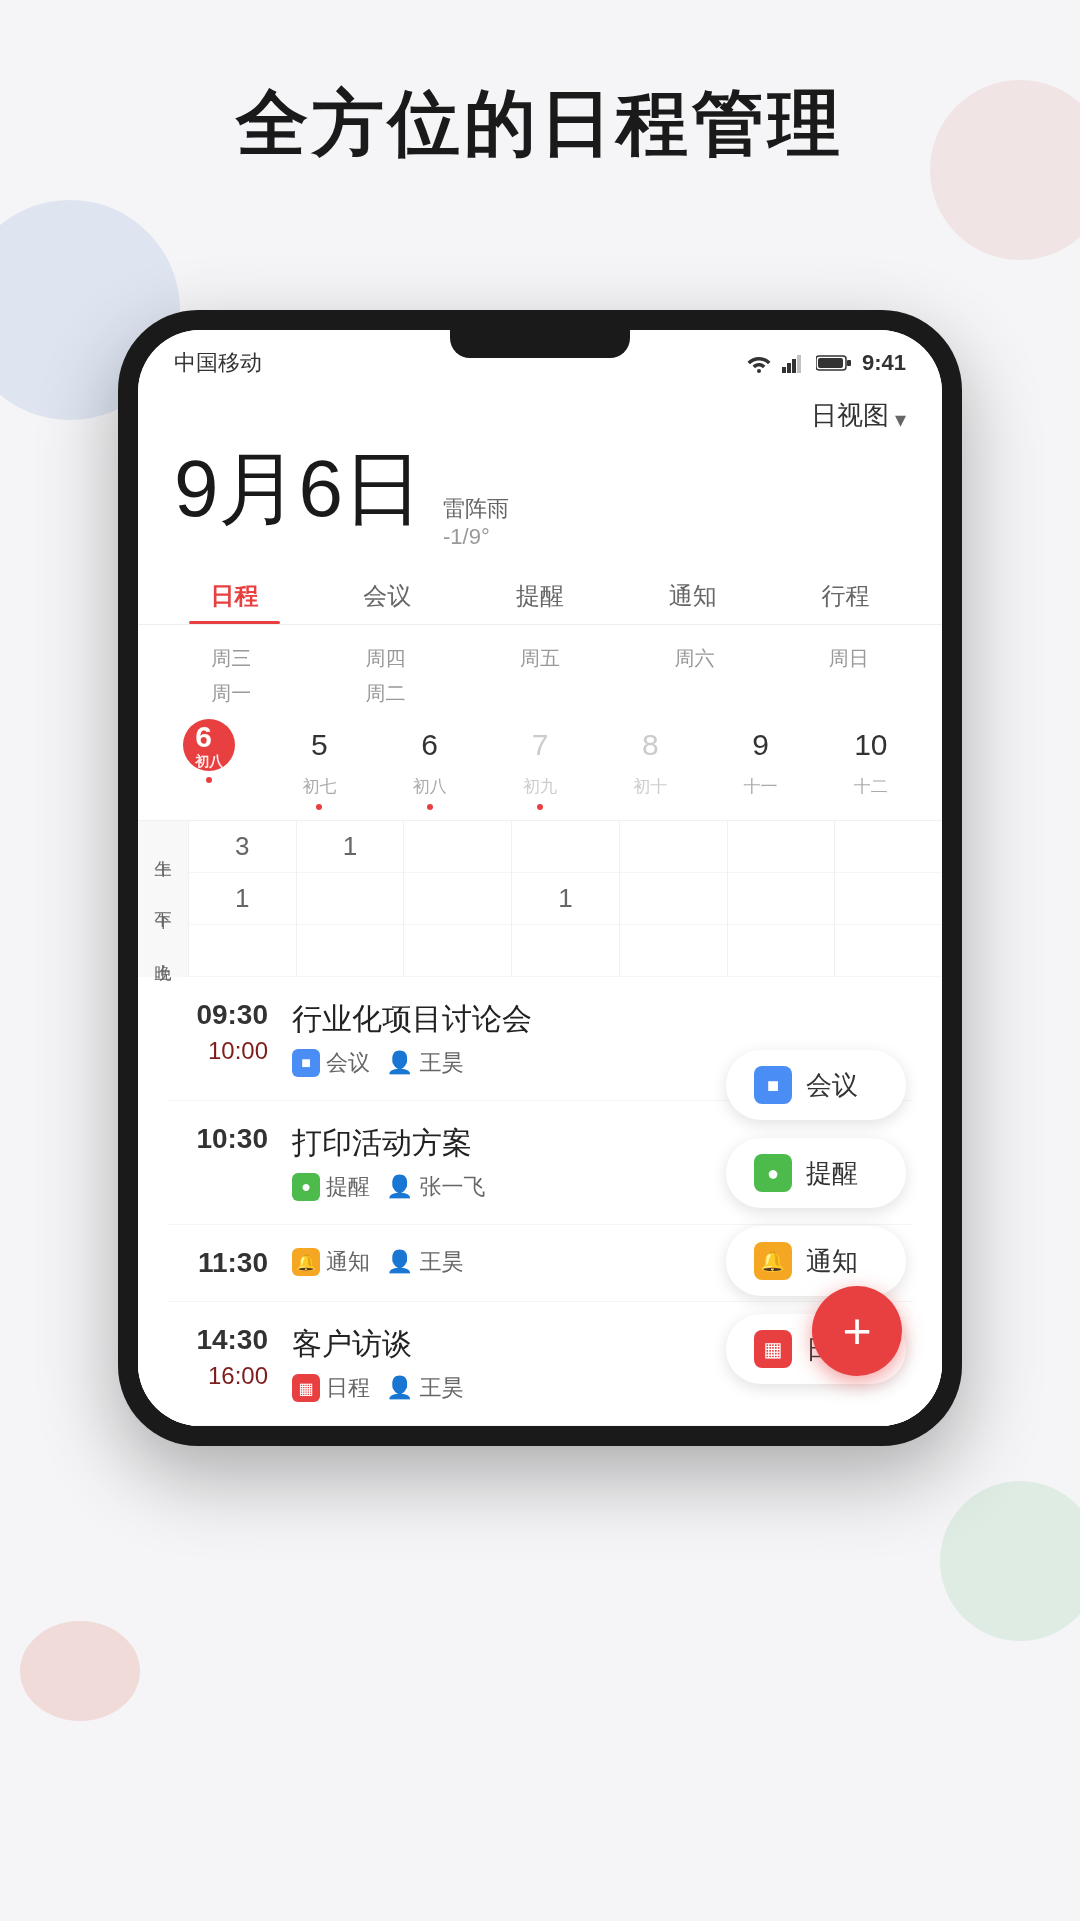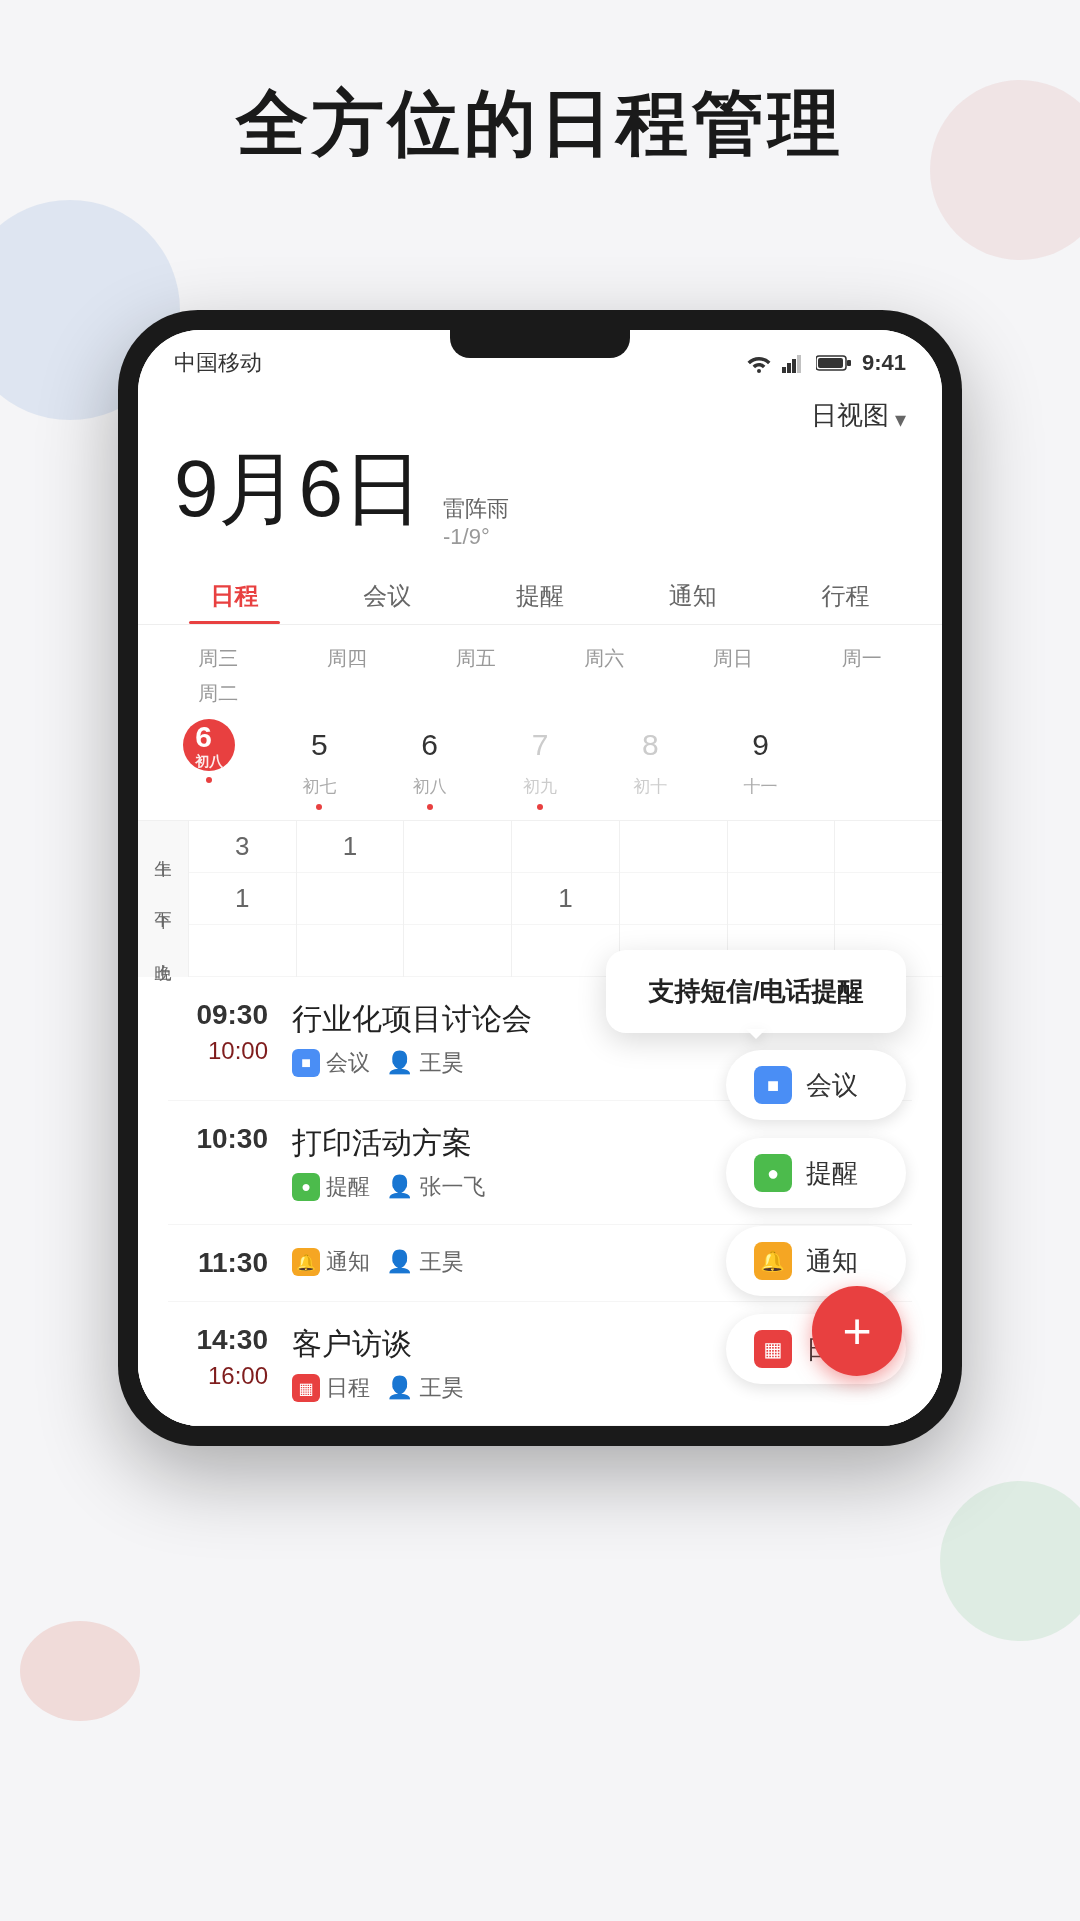--- a/index.html
+++ b/index.html
@@ -212,21 +212,21 @@
       background: #e84040;
       border-radius: 2px;
     }
 
     
     .week-calendar {
       padding: 16px 0 0;
     }
     .week-header {
       display: grid;
-      grid-template-columns: repeat(6, 1fr);
+      grid-template-columns: repeat(5, 1fr);
       padding: 0 16px;
     }
     .week-day-label {
       text-align: center;
       font-size: 20px;
       color: #999;
       padding: 4px 0;
     }
     .week-dates {
       display: grid;
@@ -586,20 +586,25 @@
               <div class="lunar-day" style="color:#ccc;">初十</div>
               <div class="dot-indicator empty"></div>
             </div>
 
             <div class="week-date-cell">
               <div class="date-num">9</div>
               <div class="lunar-day">十一</div>
               <div class="dot-indicator empty"></div>
             </div>
 
+            <div class="week-date-cell">
+              <div class="date-num">10</div>
+              <div class="lunar-day">十二</div>
+              <div class="dot-indicator empty"></div>
+            </div>
           </div>
 
           <div class="event-grid">
             <div class="time-label-col">
               <div class="time-label">上午</div>
               <div class="time-label">下午</div>
               <div class="time-label">晚上</div>
             </div>
 
             <div class="event-col">
@@ -716,23 +721,20 @@
                   <span>王昊</span>
                 </div>
               </div>
             </div>
           </div>
 
         </div>
 
       </div>
 
-      <div class="popup-tooltip">
-        <div class="tooltip-text">支持短信/电话提醒</div>
-      </div>
 
       <div class="action-panel">
         <div class="action-btn">
           <div class="action-btn-icon" style="background:#4a8ef5;">■</div>
           <span class="action-btn-label">会议</span>
         </div>
         <div class="action-btn">
           <div class="action-btn-icon" style="background:#4cbb4c;">●</div>
           <span class="action-btn-label">提醒</span>
         </div>

